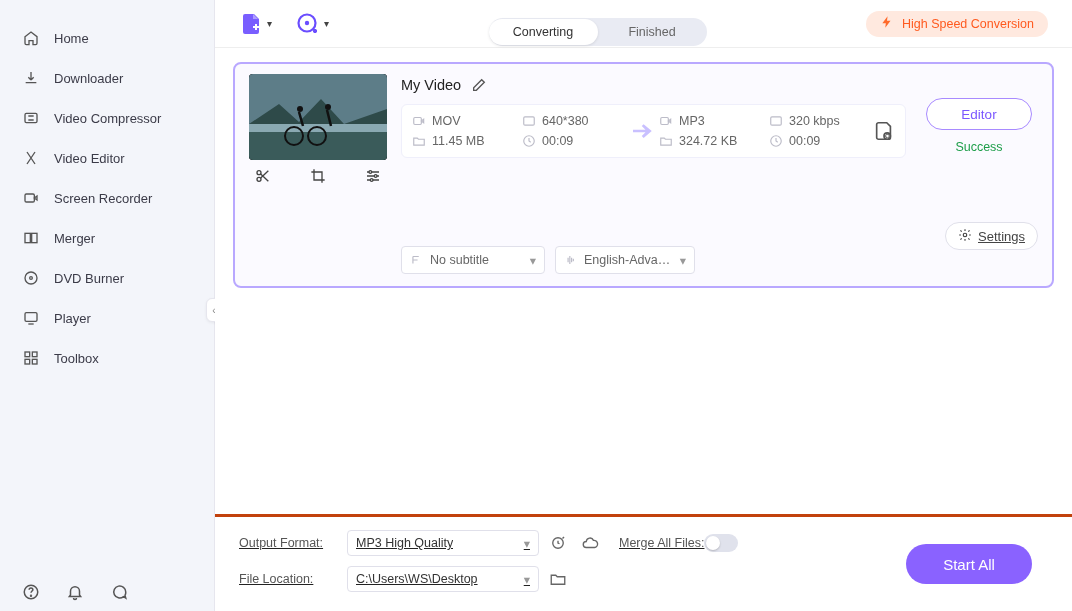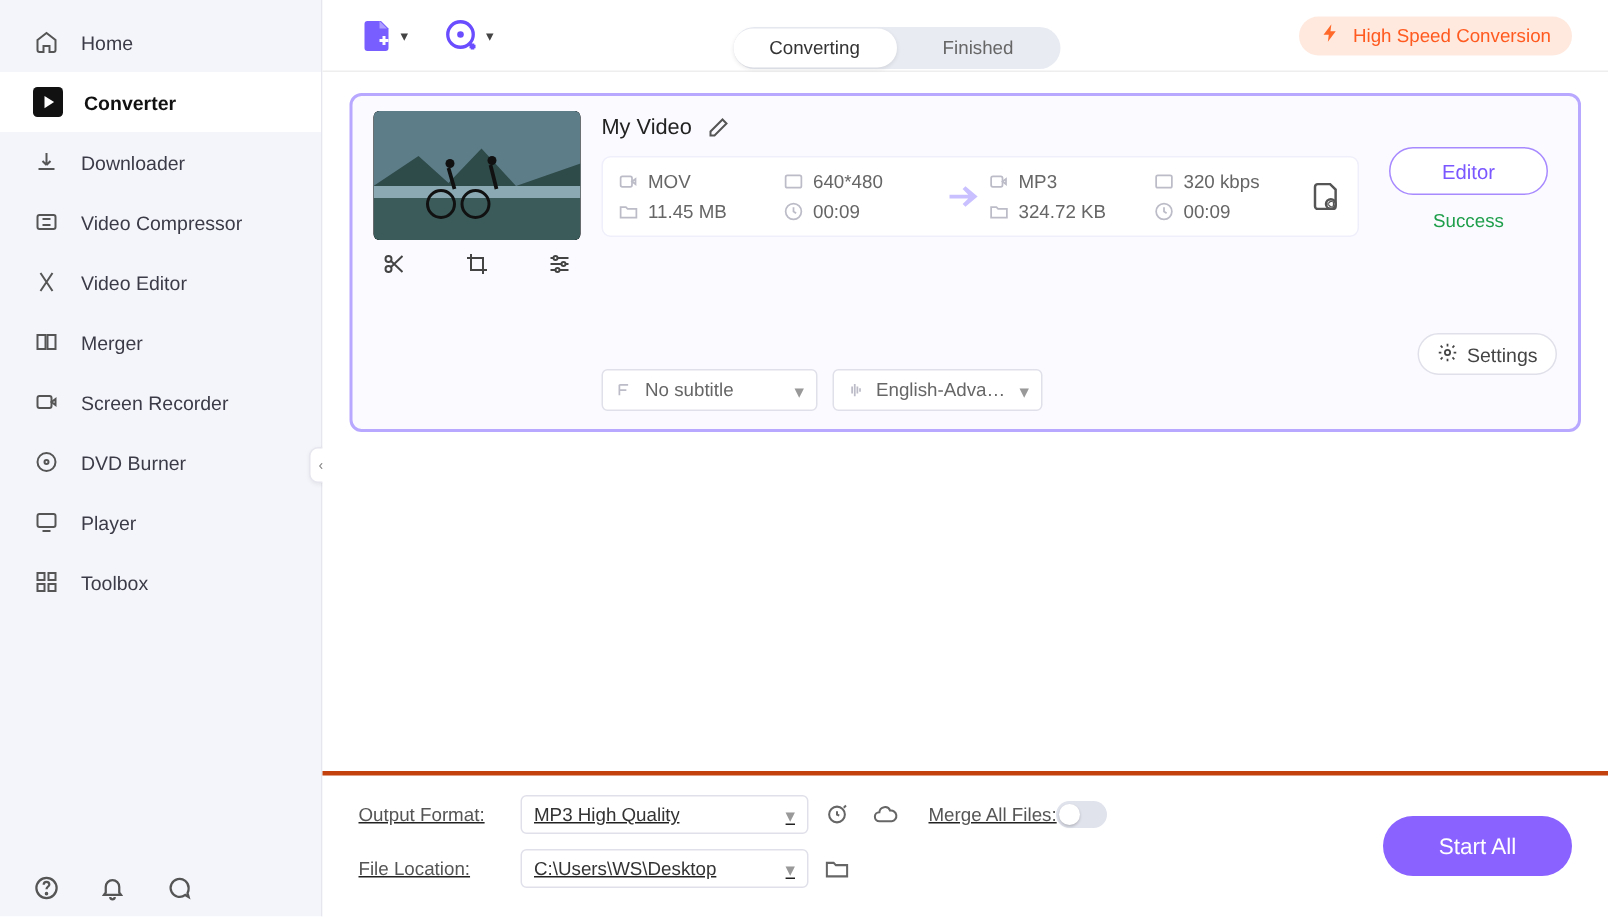--- a/index.html
+++ b/index.html
@@ -1,20 +1,20 @@
 <!DOCTYPE html>
 <html><head>
 <meta charset="utf-8">
 <style>
   * { box-sizing: border-box; margin: 0; padding: 0; font-family: -apple-system, BlinkMacSystemFont, "Segoe UI", Arial, sans-serif; }
   body { width: 1072px; height: 611px; overflow: hidden; background: #fff; color: #222; font-size: 13px; position: relative; }
 
   
   .sidebar { position: absolute; left: 0; top: 0; width: 215px; height: 611px; background: #f3f5fa; border-right: 1px solid #e6e6ee; }
-  .side-list { padding-top: 8px; }
+  .side-list { padding-top: 18px; }
   .side-item { display: flex; align-items: center; height: 40px; padding: 0 22px; color: #3b3b48; cursor: pointer; gap: 14px; }
   .side-item.active { background: #fff; font-weight: 700; color: #111; }
   .side-icon { width: 18px; height: 18px; display: inline-flex; align-items: center; justify-content: center; color: #555; flex-shrink: 0; }
   .side-item.active .side-icon { background:#111; color:#fff; border-radius:3px; width:20px; height:20px; }
   .side-collapse { position: absolute; right: -8px; top: 298px; width: 16px; height: 24px; background: #fff; border: 1px solid #e6e6ee; border-radius: 6px 0 0 6px; display:flex; align-items:center; justify-content:center; cursor:pointer; box-shadow:0 1px 3px rgba(0,0,0,.06); font-size:10px; color:#888;}
   .side-footer { position:absolute; left:0; bottom:0; width:100%; height:38px; display:flex; align-items:center; gap:26px; padding:0 22px; }
   .foot-icon { width:18px; height:18px; color:#555; cursor:pointer; display:inline-flex; align-items:center; justify-content:center; }
 
   
   .main { position:absolute; left:215px; top:0; right:0; height:611px; background:#fff; display:flex; flex-direction:column; }
@@ -57,56 +57,48 @@
 
   .right-col { width:118px; display:flex; flex-direction:column; align-items:center; gap:10px; padding-top:24px; flex-shrink:0; }
   .convert-btn { width:106px; height:32px; border:1.5px solid #a88aff; color:#7a57ff; background:#fff; border-radius:16px; cursor:pointer; font-size:13.5px; }
   .status-ok { color:#1e9e4a; font-size:12.5px; }
 
   .card-bottom { display:flex; align-items:center; gap:10px; padding-left:152px; }
   .dd { border:1px solid #e0e0ea; background:#fff; border-radius:4px; height:28px; display:flex; align-items:center; padding:0 8px; gap:6px; color:#666; font-size:12.5px; cursor:pointer; min-width:0;margin-top:48px; }
   .dd .ddic { width:14px; height:14px; color:#bcbcc8; flex-shrink:0; }
   .dd.sub { width:144px; }
   .dd.aud { width:140px; }
-  .settings-btn { margin-left:auto; border:1px solid #e0e0ea; background:#fff; border-radius:14px; height:28px; padding:0 12px; display:flex; align-items:center; gap:6px; cursor:pointer; color:#444; }
+  .settings-btn { margin-left:auto; border:1px solid #e0e0ea; background:#fff; border-radius:14px; height:28px; padding:0 12px; display:flex; align-items:center; gap:6px; cursor:pointer; color:#444;text-decoration:underline; }
 
   
   .bottombar { height:97px; border-top:3px solid #c2410c; padding:12px 24px; display:grid; grid-template-columns:98px 192px 60px 110px auto; grid-template-rows:28px 28px; column-gap:10px; row-gap:8px; align-items:center; position:relative;text-decoration:underline; }
   .bb-label { color:#555; font-size:12.5px; }
   .bb-dd { border:1px solid #e0e0ea; border-radius:4px; height:26px; display:flex; align-items:center; justify-content:space-between; padding:0 8px; cursor:pointer; font-size:12.5px; color:#333; min-width:0; }
   .bb-ic-group { display:flex; gap:14px; }
   .bb-ic { width:18px; height:18px; color:#666; cursor:pointer; display:inline-flex; }
   .merge-wrap { display:flex; align-items:center; gap:0; }
   .switch { width:34px; height:18px; background:#e0e2ec; border-radius:10px; position:relative; cursor:pointer; }
   .switch::after { content:""; position:absolute; left:2px; top:2px; width:14px; height:14px; background:#fff; border-radius:50%; box-shadow:0 1px 2px rgba(0,0,0,.2); }
-  .startall { position:absolute; right:24px; top:50%; transform:translateY(-50%); width:126px; height:40px; background:#8a62ff; color:#fff; border:none; border-radius:20px; font-size:15px; cursor:pointer; }
+  .startall { position:absolute; right:40px; top:50%; transform:translateY(-50%); width:126px; height:40px; background:#8a62ff; color:#fff; border:none; border-radius:20px; font-size:15px; cursor:pointer; }
 
   .ellip { white-space:nowrap; overflow:hidden; text-overflow:ellipsis; }
 </style>
 </head>
 <body>
 
 <div class="sidebar">
   <div class="side-list">
     <div class="side-item">
       <span class="side-icon">
           <svg viewBox="0 0 24 24" width="16" height="16" fill="none" stroke="currentColor" stroke-width="2">
             <path d="M3 10l9-7 9 7v10a2 2 0 01-2 2h-4v-6h-6v6H5a2 2 0 01-2-2V10z"></path>
           </svg>
         </span>
       <span>Home</span>
     </div>
-    <div class="side-item active">
-      <span class="side-icon">
-          <svg viewBox="0 0 24 24" width="14" height="14" fill="currentColor">
-            <path d="M8 5v14l11-7z"></path>
-          </svg>
-        </span>
-      <span>Converter</span>
-    </div>
     <div class="side-item">
       <span class="side-icon">
           <svg viewBox="0 0 24 24" width="16" height="16" fill="none" stroke="currentColor" stroke-width="2">
             <path d="M12 3v12m0 0l-4-4m4 4l4-4M4 19h16"></path>
           </svg>
         </span>
       <span>Downloader</span>
     </div>
     <div class="side-item">
       <span class="side-icon">
@@ -121,34 +113,34 @@
       <span class="side-icon">
           <svg viewBox="0 0 24 24" width="16" height="16" fill="none" stroke="currentColor" stroke-width="2">
             <path d="M6 3l12 18M18 3L6 21"></path>
           </svg>
         </span>
       <span>Video Editor</span>
     </div>
     <div class="side-item">
       <span class="side-icon">
           <svg viewBox="0 0 24 24" width="16" height="16" fill="none" stroke="currentColor" stroke-width="2">
+            <rect x="3" y="6" width="14" height="12" rx="2"></rect>
+            <path d="M21 9l-4 3 4 3V9z"></path>
+          </svg>
+        </span>
+      <span>Screen Recorder</span>
+    </div>
+    <div class="side-item">
+      <span class="side-icon">
+          <svg viewBox="0 0 24 24" width="16" height="16" fill="none" stroke="currentColor" stroke-width="2">
             <rect x="3" y="5" width="8" height="14"></rect>
             <rect x="13" y="5" width="8" height="14"></rect>
           </svg>
         </span>
       <span>Merger</span>
-    </div>
-    <div class="side-item">
-      <span class="side-icon">
-          <svg viewBox="0 0 24 24" width="16" height="16" fill="none" stroke="currentColor" stroke-width="2">
-            <rect x="3" y="6" width="14" height="12" rx="2"></rect>
-            <path d="M21 9l-4 3 4 3V9z"></path>
-          </svg>
-        </span>
-      <span>Screen Recorder</span>
     </div>
     <div class="side-item">
       <span class="side-icon">
           <svg viewBox="0 0 24 24" width="16" height="16" fill="none" stroke="currentColor" stroke-width="2">
             <circle cx="12" cy="12" r="9"></circle>
             <circle cx="12" cy="12" r="2"></circle>
           </svg>
         </span>
       <span>DVD Burner</span>
     </div>
@@ -288,21 +280,21 @@
                   <span class="info-ic"><svg viewBox="0 0 24 24" width="14" height="14" fill="none" stroke="currentColor" stroke-width="2">
                       <rect x="3" y="6" width="13" height="12" rx="2"></rect>
                       <path d="M20 9l-4 3 4 3V9z"></path>
                     </svg></span>
                   <span>MOV</span>
                 </div>
               <div class="info-item">
                   <span class="info-ic"><svg viewBox="0 0 24 24" width="14" height="14" fill="none" stroke="currentColor" stroke-width="2">
                       <rect x="3" y="5" width="18" height="14" rx="2"></rect>
                     </svg></span>
-                  <span>640*480</span>
+                  <span>640*380</span>
                 </div>
               <div class="info-item">
                   <span class="info-ic"><svg viewBox="0 0 24 24" width="14" height="14" fill="none" stroke="currentColor" stroke-width="2">
                       <path d="M3 7h6l2 2h10v10H3V7z"></path>
                     </svg></span>
                   <span>11.45 MB</span>
                 </div>
               <div class="info-item">
                   <span class="info-ic"><svg viewBox="0 0 24 24" width="14" height="14" fill="none" stroke="currentColor" stroke-width="2">
                       <circle cx="12" cy="12" r="9"></circle>

